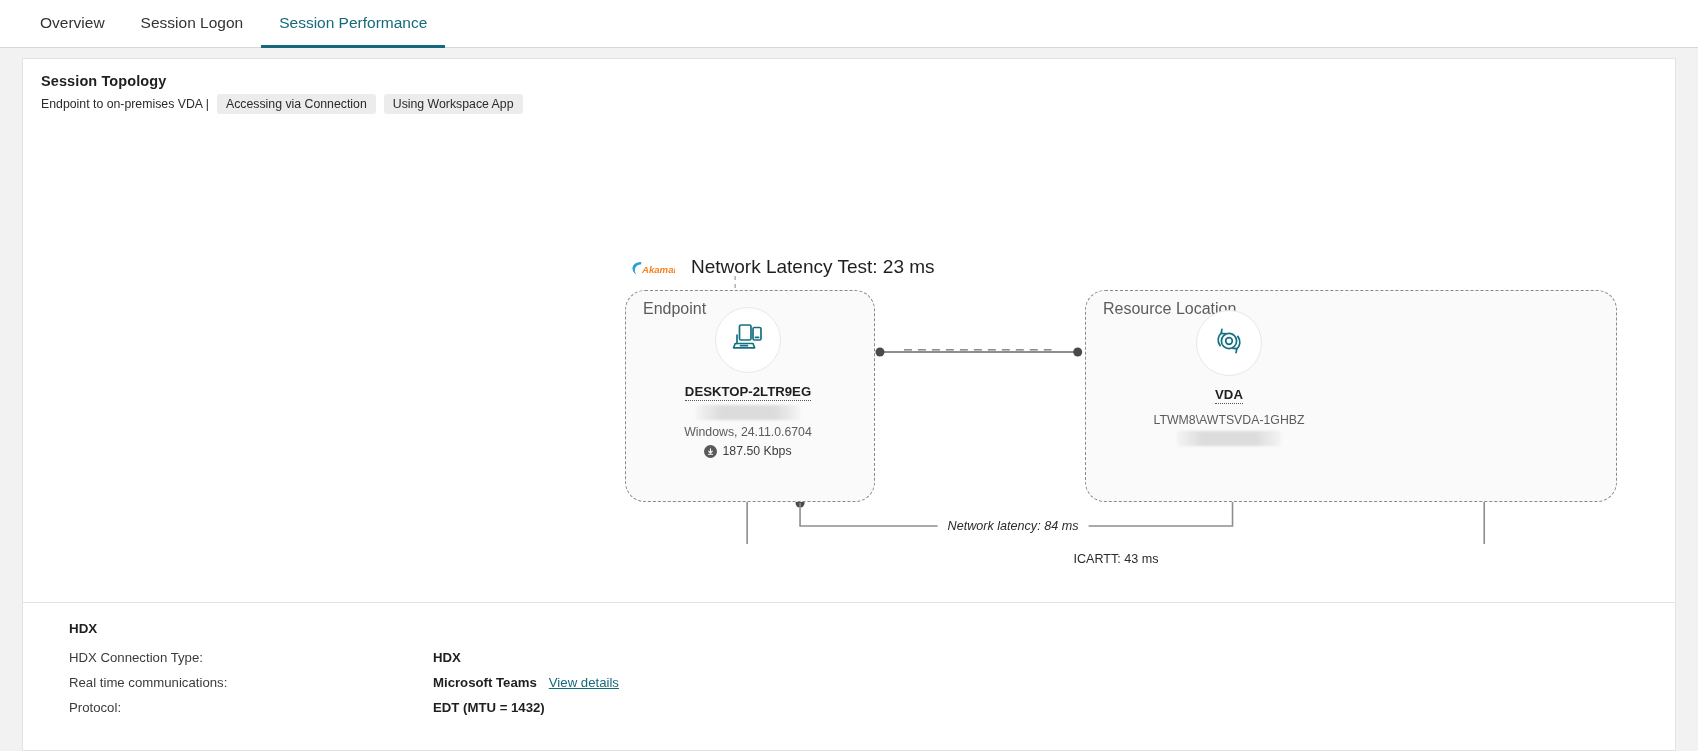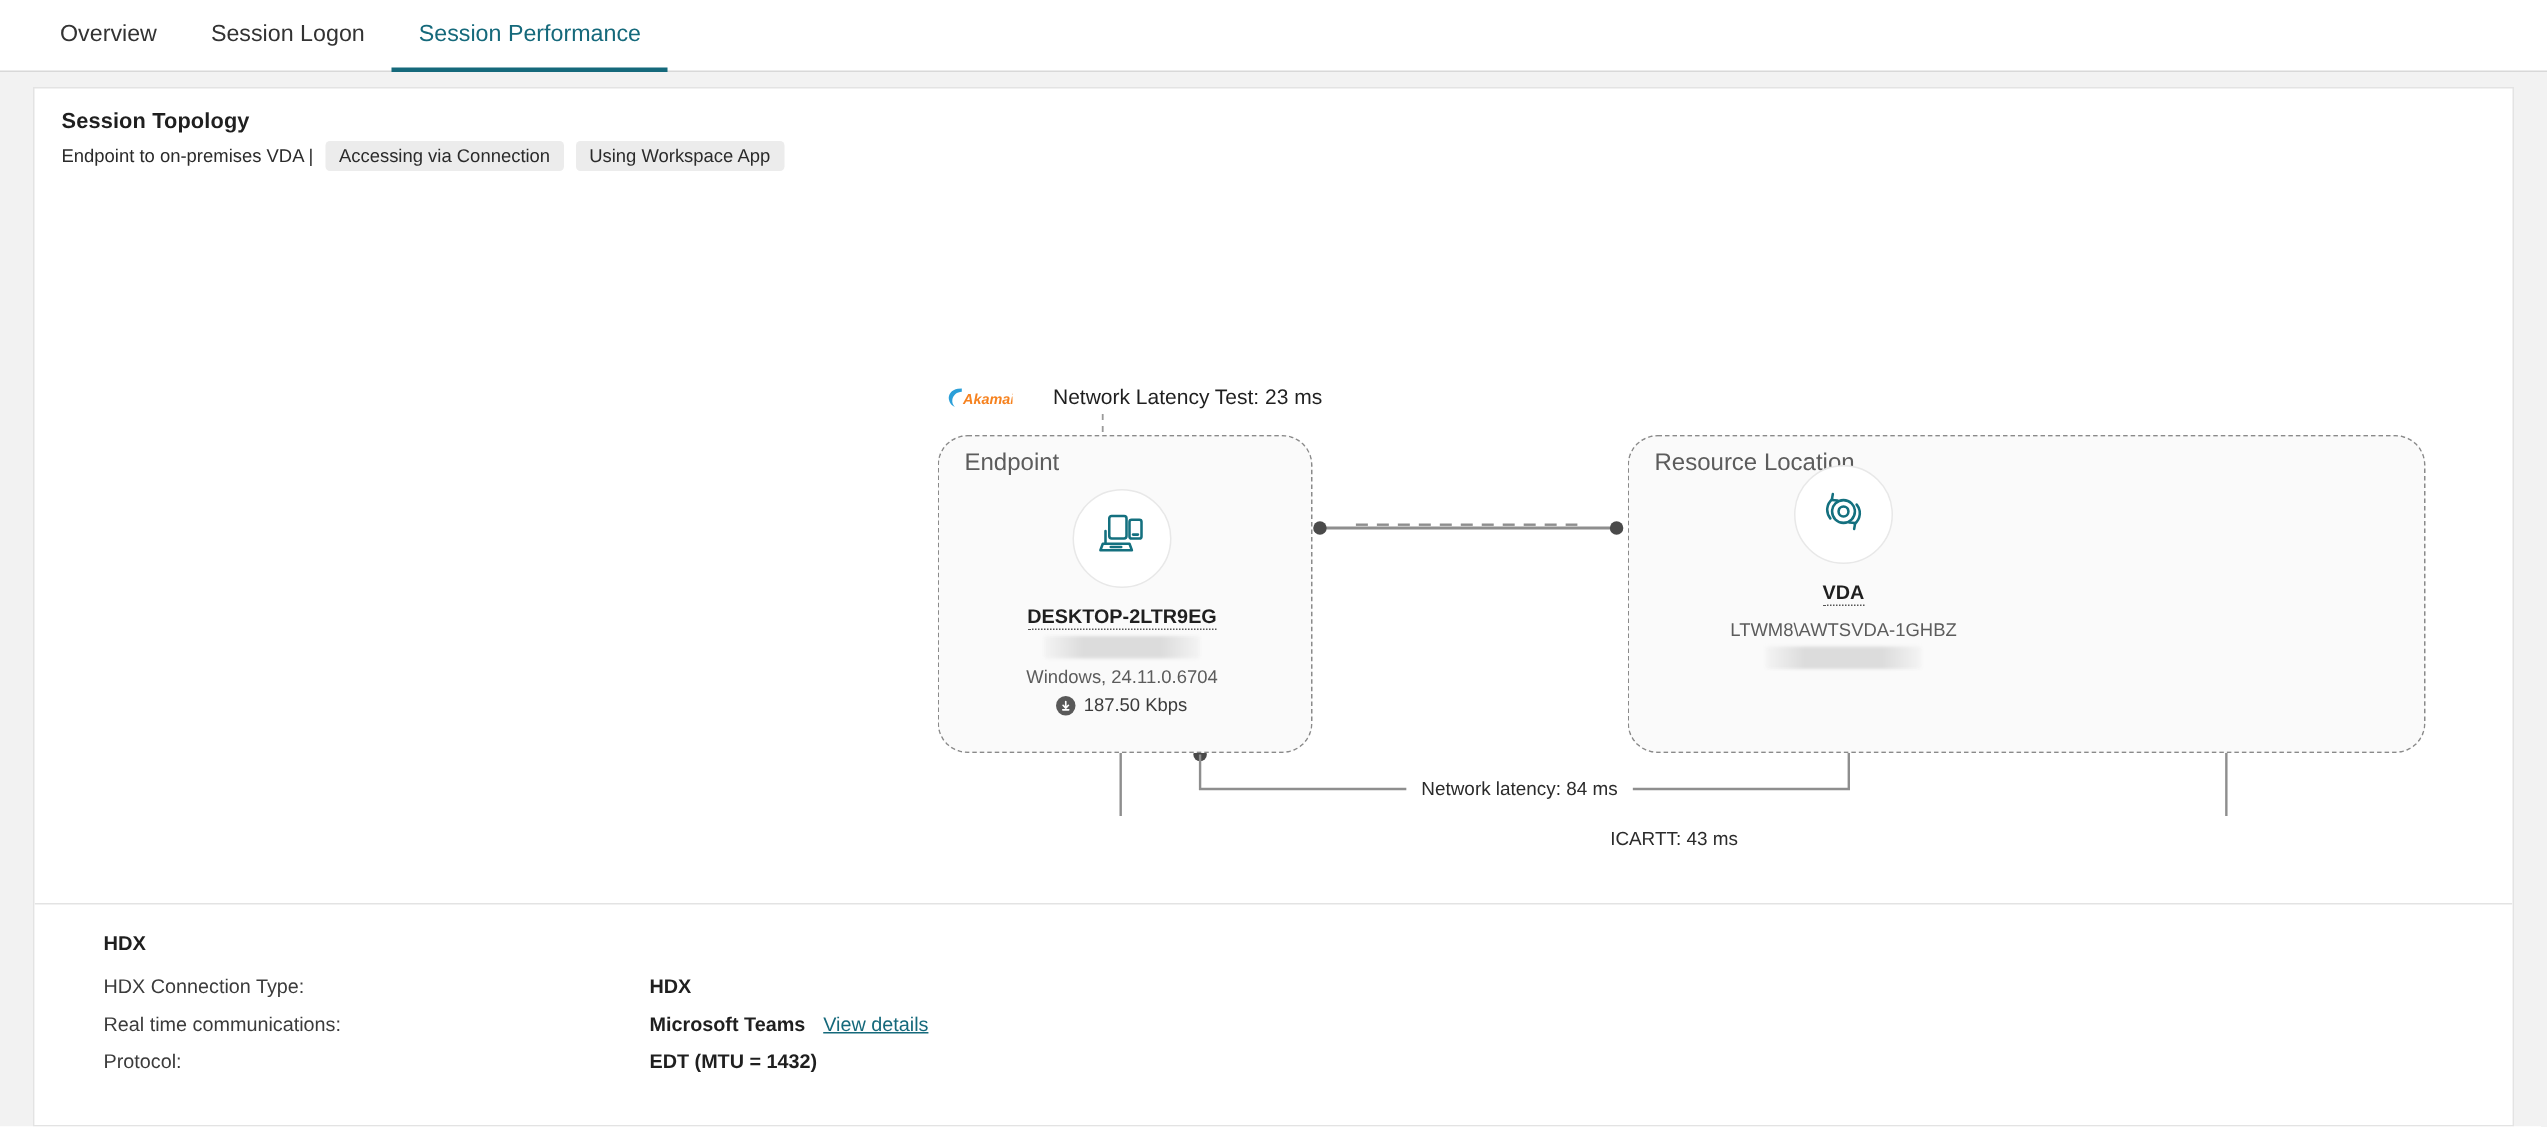--- a/index.html
+++ b/index.html
@@ -95,23 +95,22 @@
     position: absolute;
     left: 608px; top: 142px;
     display: flex; align-items: center; gap: 16px;
     white-space: nowrap;
   }
   .akamai-logo {
     display: inline-flex; align-items: center;
     transform: translateY(1px);
   }
   .akamai-text {
-    font-size: 14px;
+    font-size: 19px;
     color: #1f1f1f;
-    margin-left: 11px;
   }
 
   
   .zone {
     position: absolute;
     border: 1px dashed #8a8a8a;
     border-radius: 20px;
     background: #fafafa;
   }
   .zone.endpoint { left: 602px; top: 176px; width: 250px; height: 212px; }
@@ -276,21 +275,21 @@
       </div>
 
       <div class="zone endpoint">
         <span class="zone-label">Endpoint</span>
       </div>
 
       <div class="zone reslocation">
         <span class="zone-label">Resource Location</span>
       </div>
 
-      <div class="node" style="left:725px; top:212px;">
+      <div class="node" style="left:725px; top:193px;">
         <div class="node-circle">
           <span>
             <svg width="34" height="32" viewBox="0 0 34 32" fill="none" stroke="#14707f" stroke-width="1.7" stroke-linejoin="round" stroke-linecap="round">
               <rect x="8.5" y="3" width="11.5" height="15" rx="1.6"></rect>
               <rect x="22" y="5.5" width="8" height="12.5" rx="1.4"></rect>
               <line x1="24.4" y1="15.4" x2="27.6" y2="15.4"></line>
               <path d="M6 13 L6 21.5"></path>
               <path d="M4.2 21.5 L22 21.5 L23.6 25.8 L2.6 25.8 Z"></path>
               <line x1="9.5" y1="23.7" x2="16.5" y2="23.7"></line>
             </svg>
@@ -322,21 +321,21 @@
               <path d="M24.1 27.6 L24.8 23.7 L20.9 23.4"></path>
             </svg>
           </span>
         </div>
         <div class="node-name">VDA</div>
         <div class="node-sub" style="margin-top:9px;">LTWM8\AWTSVDA-1GHBZ</div>
         <div class="node-redact"></div>
       </div>
 
 
-      <div class="wire-label" style="left:990px; top:412px;">Network latency: 84 ms</div>
+      <div class="wire-label" style="left:990px; top:412px;font-style:italic;">Network latency: 84 ms</div>
       <div class="wire-label" style="left:1093px; top:445px;">ICARTT: 43 ms</div>
     </div>
 
     <div class="hdx">
       <div class="hdx-title">HDX</div>
 
       <div class="hdx-row">
         <div class="hdx-key">HDX Connection Type:</div>
         <div class="hdx-val">
           <span>HDX</span>

